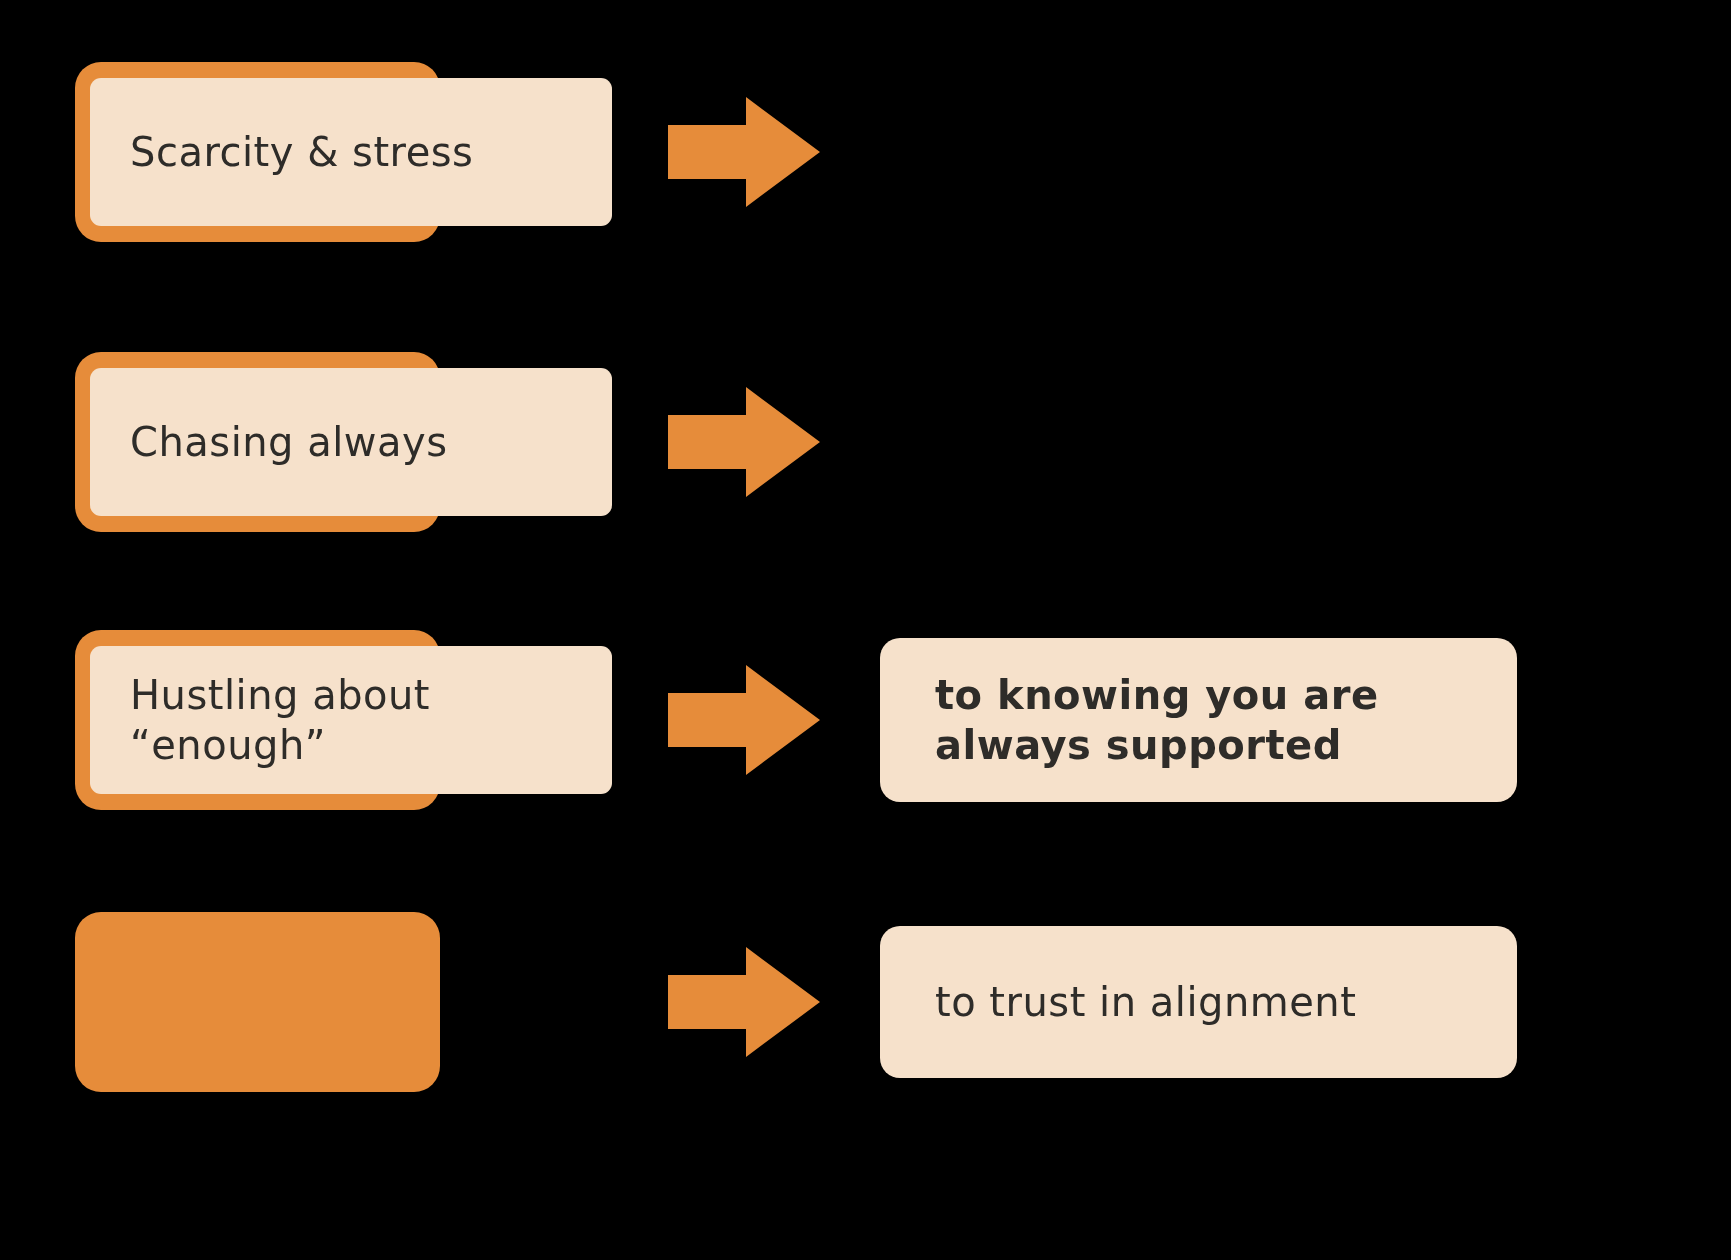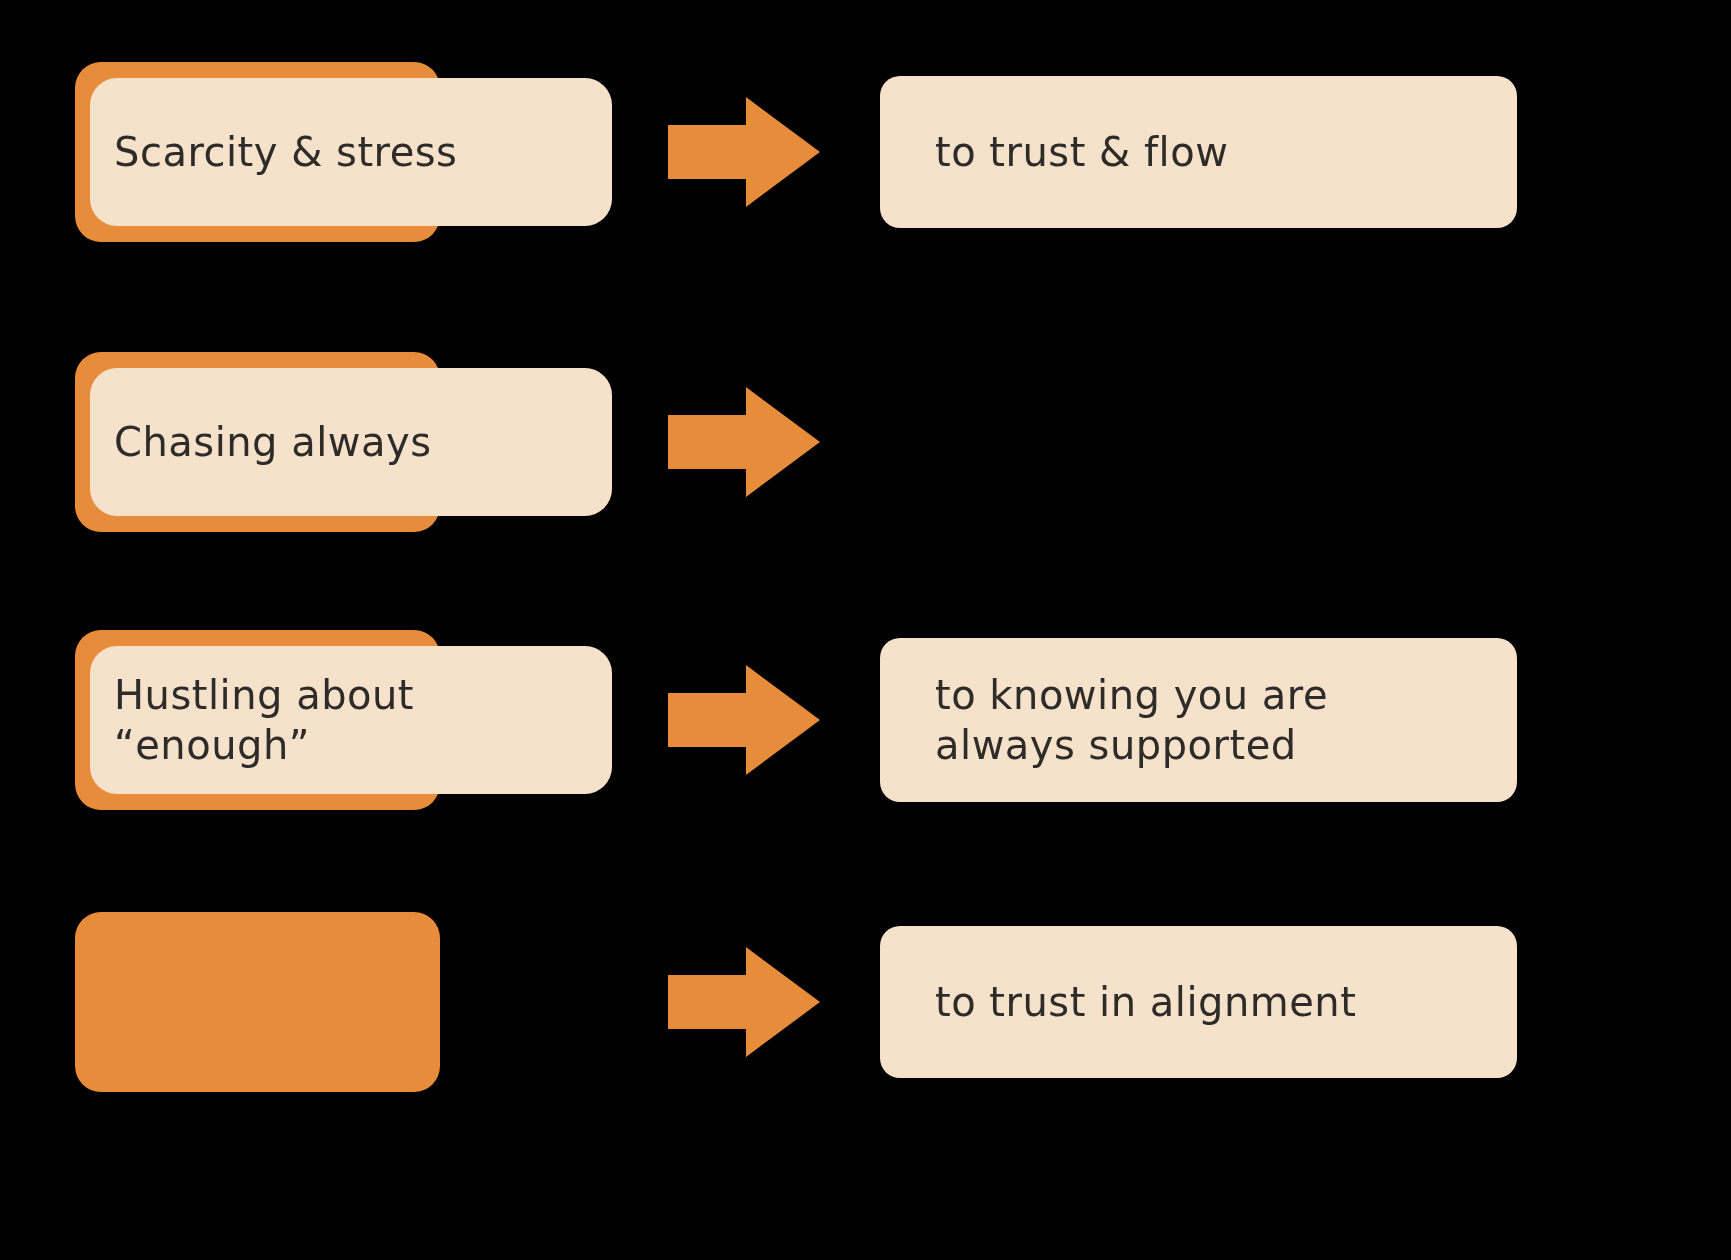--- a/index.html
+++ b/index.html
@@ -40,24 +40,24 @@
     background: var(--orange);
     border-radius: 26px;
   }
   .left-box {
     position: absolute;
     left: 15px;
     top: 16px;
     width: 522px;
     height: 148px;
     background: var(--cream);
-    border-radius: 27px;
+    border-radius: 11px;
     display: flex;
     align-items: center;
-    padding-left: 24px;
+    padding-left: 40px;
     padding-right: 20px;
   }
   .left-box .label,
   .right-box .label {
     font-size: 40px;
     line-height: 1.25;
     color: var(--text);
     letter-spacing: 0.5px;
   }
   .arrow-wrap {
@@ -79,39 +79,37 @@
     background: var(--cream);
     border-radius: 20px;
     display: flex;
     align-items: center;
     padding-left: 55px;
     padding-right: 40px;
   }
   .row-3 .right-box {
     top: 8px;
     height: 164px;
+    font-weight: bold;
   }
 </style>
 </head>
 <body>
 
 <div class="canvas">
 
   <div class="row row-1">
     <div class="accent-box"></div>
     <div class="left-box">
       <span class="label">Scarcity &amp; stress</span>
     </div>
     <div class="arrow-wrap">
       <svg viewBox="0 0 152 110" aria-hidden="true">
           <polygon points="0,28 78,28 78,0 152,55 78,110 78,82 0,82"></polygon>
         </svg>
-    </div>
-    <div class="right-box">
-      <span class="label">to trust &amp; flow</span>
     </div>
   </div>
 
   <div class="row row-2">
     <div class="accent-box"></div>
     <div class="left-box">
       <span class="label">Chasing always</span>
     </div>
     <div class="arrow-wrap">
       <svg viewBox="0 0 152 110" aria-hidden="true">

